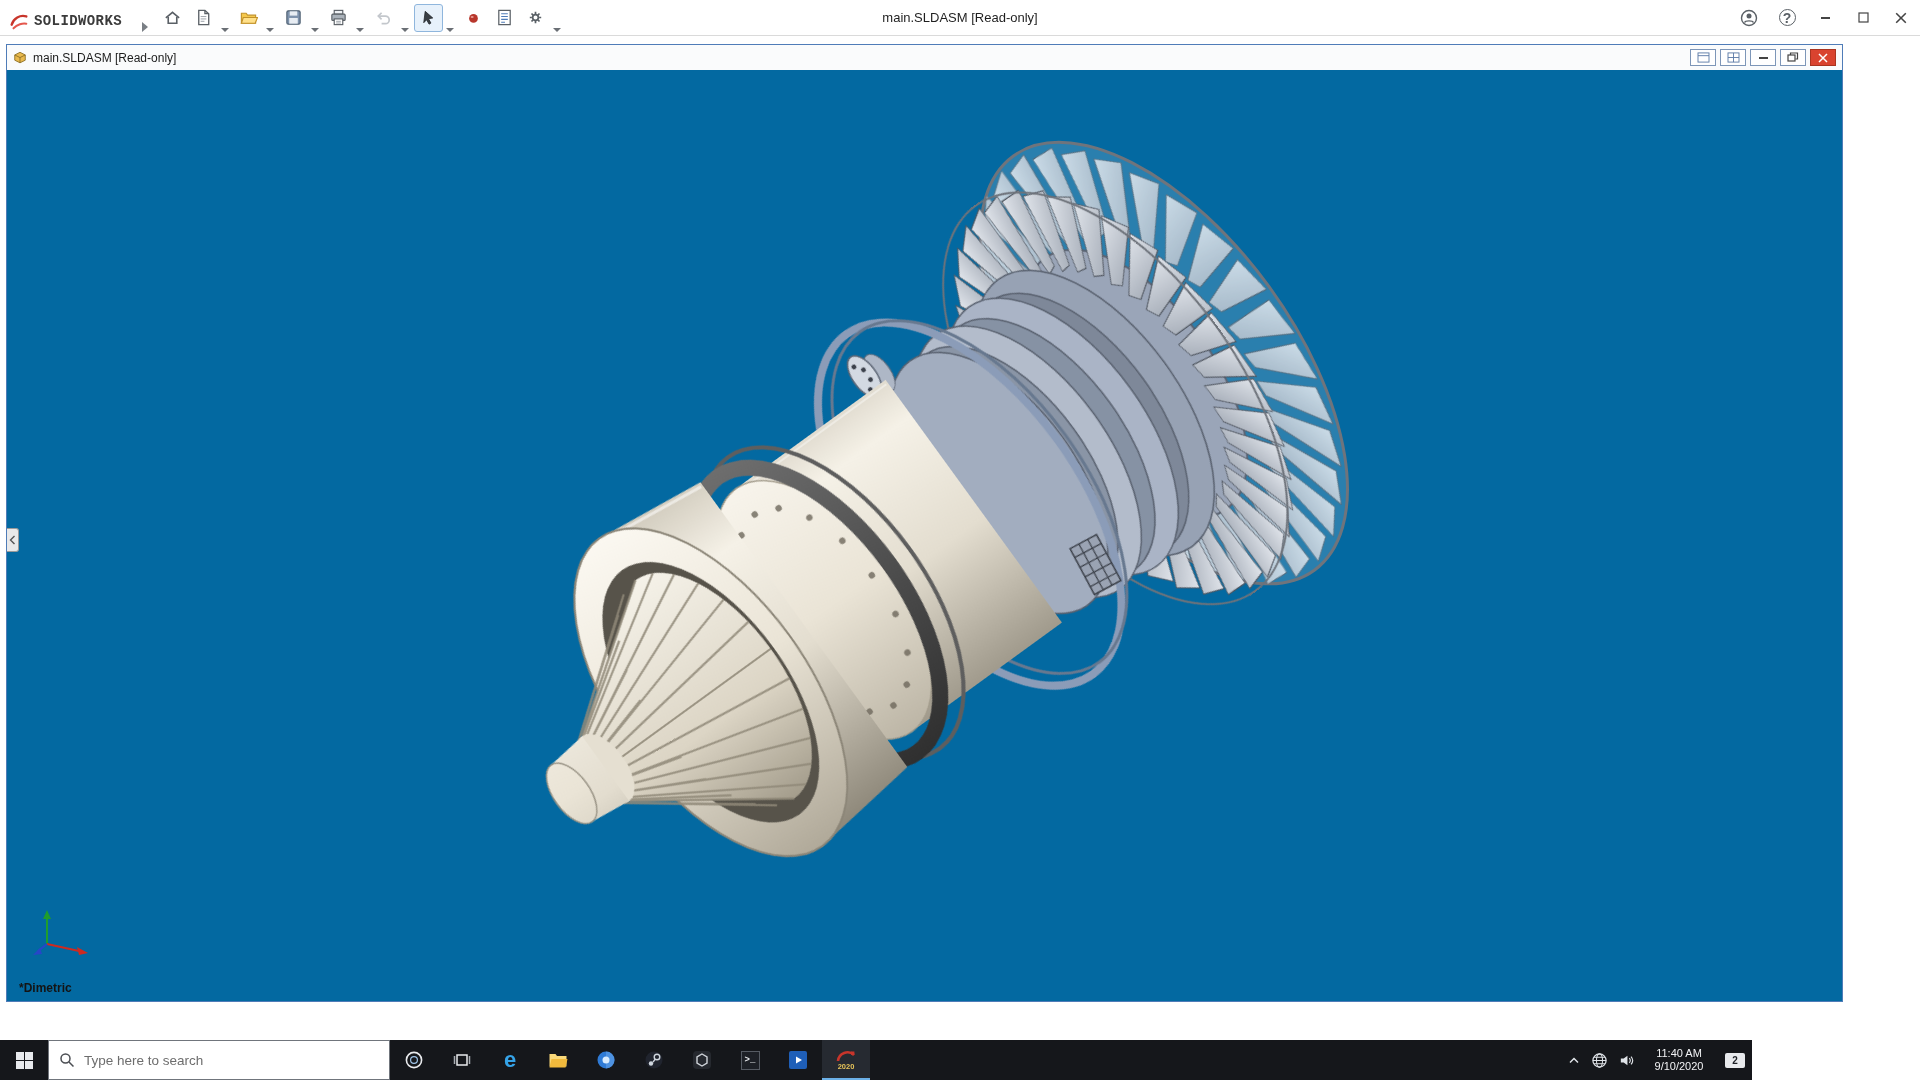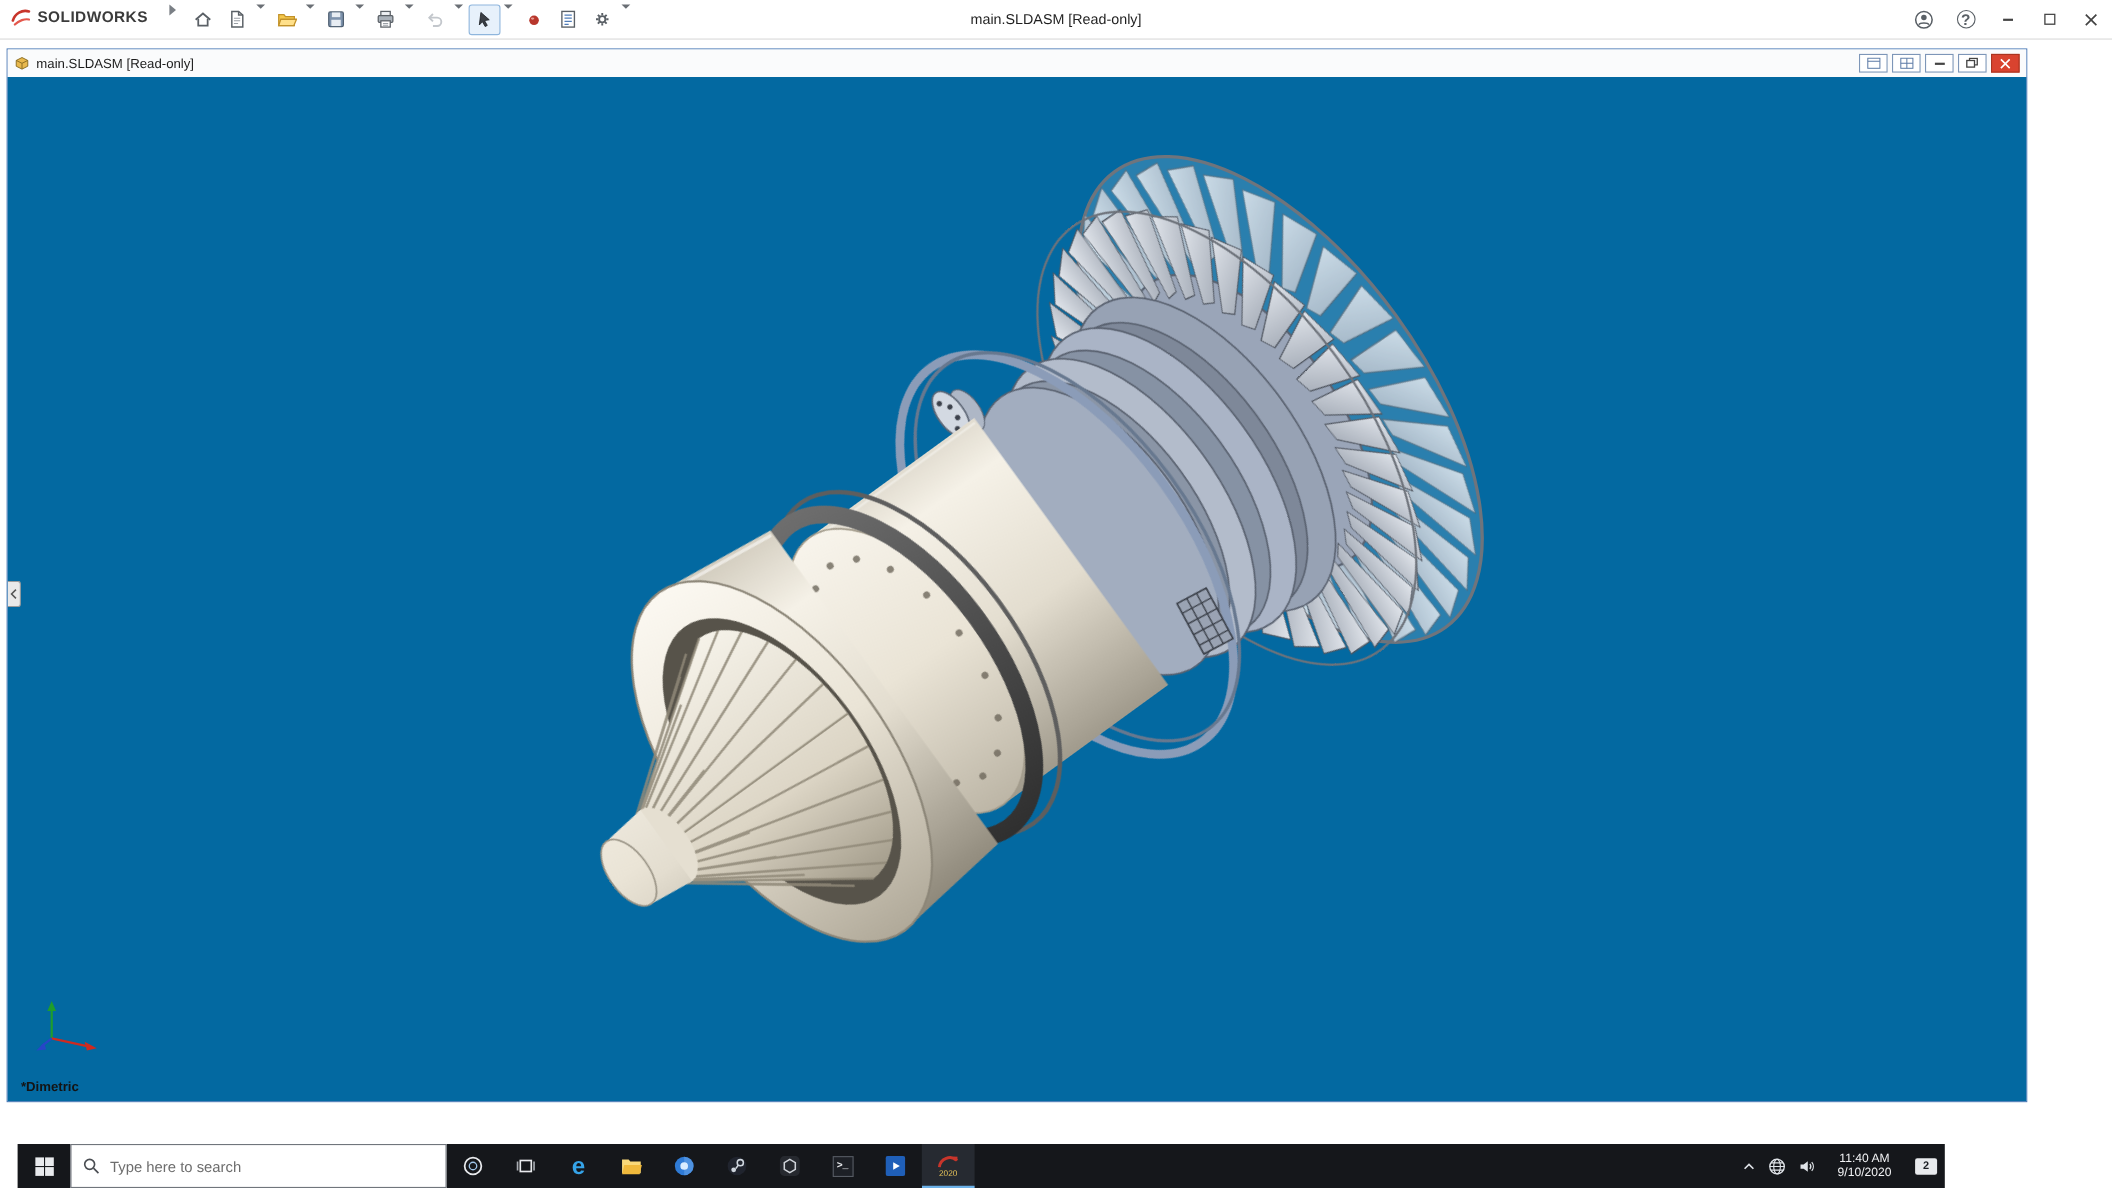--- a/index.html
+++ b/index.html
@@ -3,21 +3,21 @@
 <meta charset="utf-8">
 <style>
   * { margin:0; padding:0; box-sizing:border-box; }
   html,body { width:1920px; height:1080px; overflow:hidden; background:#ffffff;
     font-family:"Liberation Sans", sans-serif; }
   .screen { position:absolute; inset:0; width:1920px; height:1080px; background:#fff; }
 
   
   .titlebar { position:absolute; top:0; left:0; right:0; height:36px; background:#ffffff;
     border-bottom:1px solid #dadada; display:flex; align-items:center; z-index:30; }
-  .tb-left { display:flex; align-items:flex-start; padding-left:8px; gap:2px; }
+  .tb-left { display:flex; align-items:flex-end; padding-left:8px; gap:2px;font-family:Liberation Mono, monospace; }
   .brand { display:flex; align-items:center; gap:4px; margin-right:10px; }
   .brand-text { font-size:14px; font-weight:bold; color:#3b3b3b; letter-spacing:0.4px; }
   .expand-ch { width:0; height:0; border-top:5px solid transparent; border-bottom:5px solid transparent;
     border-left:6px solid #7a7f85; margin:0 8px; }
   .tb-btn { width:29px; height:28px; display:flex; align-items:center; justify-content:center;
     border-radius:3px; }
   .tb-btn.pressed { border:1px solid #8fb6dd; background:#e7f1fb; }
   .caret { width:0; height:0; border-left:4px solid transparent; border-right:4px solid transparent;
     border-top:4.5px solid #6a6f75; margin:0 3px 0 1px; }
   .tb-title { position:absolute; left:50%; transform:translateX(-50%); font-size:13px; color:#1f1f1f; }
@@ -41,36 +41,36 @@
   .viewport { position:absolute; top:25px; left:0; right:0; bottom:0; background:#0369a1; overflow:hidden; }
   .model-svg { position:absolute; inset:0; width:100%; height:100%; }
 
   .view-label { position:absolute; left:12px; bottom:6px; font-size:12px; font-weight:bold; color:#141414; }
   .triad { position:absolute; left:22px; bottom:40px; }
   .panel-tab { position:absolute; left:0; top:458px; width:12px; height:24px; display:flex;
     align-items:center; justify-content:center; background:#e9e9e9; border:1px solid #9a9a9a;
     border-left:none; border-radius:0 3px 3px 0; color:#555; }
 
   
-  .taskbar { position:absolute; left:16px; bottom:0; width:1752px; height:40px; background:#15171b;
+  .taskbar { position:absolute; left:0; bottom:0; width:1752px; height:40px; background:#15171b;
     display:flex; align-items:stretch; z-index:40; }
   .tk-start { width:48px; display:flex; align-items:center; justify-content:center; }
   .tk-search { width:342px; background:#ffffff; border:1px solid #70757c; display:flex;
     align-items:center; gap:9px; padding:0 10px; }
   .tk-search input { border:none; outline:none; flex:1; font-size:13.5px; color:#444;
     font-family:"Liberation Sans", sans-serif; background:transparent; }
   .tk-search input::placeholder { color:#6d6d6d; }
   .tk-btn { width:48px; display:flex; align-items:center; justify-content:center; position:relative; }
   .tk-btn.active { background:#262a31; box-shadow: inset 0 -2px 0 #6cb1e8; }
   .glyph-e { font-size:22px; font-weight:bold; color:#35a3e8; line-height:1; }
   .term-glyph { font-size:9px; font-weight:bold; color:#e8eaed; font-family:"Liberation Mono", monospace; }
   .term-tile { width:19px; height:19px; background:#1d2026; border:1px solid #565b63;
     display:flex; align-items:center; justify-content:center; }
   .sw-tile { display:flex; flex-direction:column; align-items:center; justify-content:center; }
-  .sw-badge { font-size:7.5px; color:#e6c35a; font-weight:normal; line-height:8px;text-align:right; }
+  .sw-badge { font-size:7.5px; color:#e6c35a; font-weight:bold; line-height:8px;text-align:right; }
   .tray { margin-left:auto; display:flex; align-items:center;justify-content:flex-end; }
   .tray-btn { height:40px; display:flex; align-items:center; justify-content:center; }
   .w24{width:24px;} .w27{width:27px;} .w34{width:34px;}
   .clock { width:78px; text-align:center; color:#f2f3f5; font-size:11px; line-height:13px; }
   .kbd-badge { position:relative; width:20px; height:15px; background:#e8eaed; border-radius:2px;
     display:flex; align-items:center; justify-content:center; font-size:10px; font-weight:bold; color:#1d2026; }
 </style>
 </head>
 <body>
 

